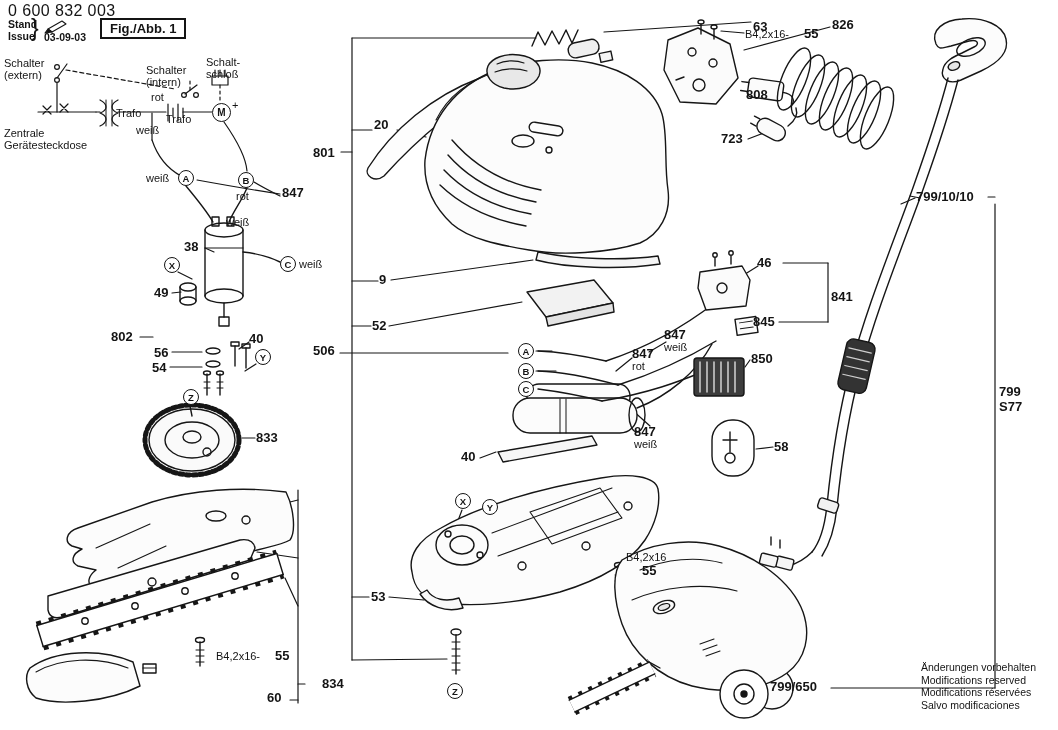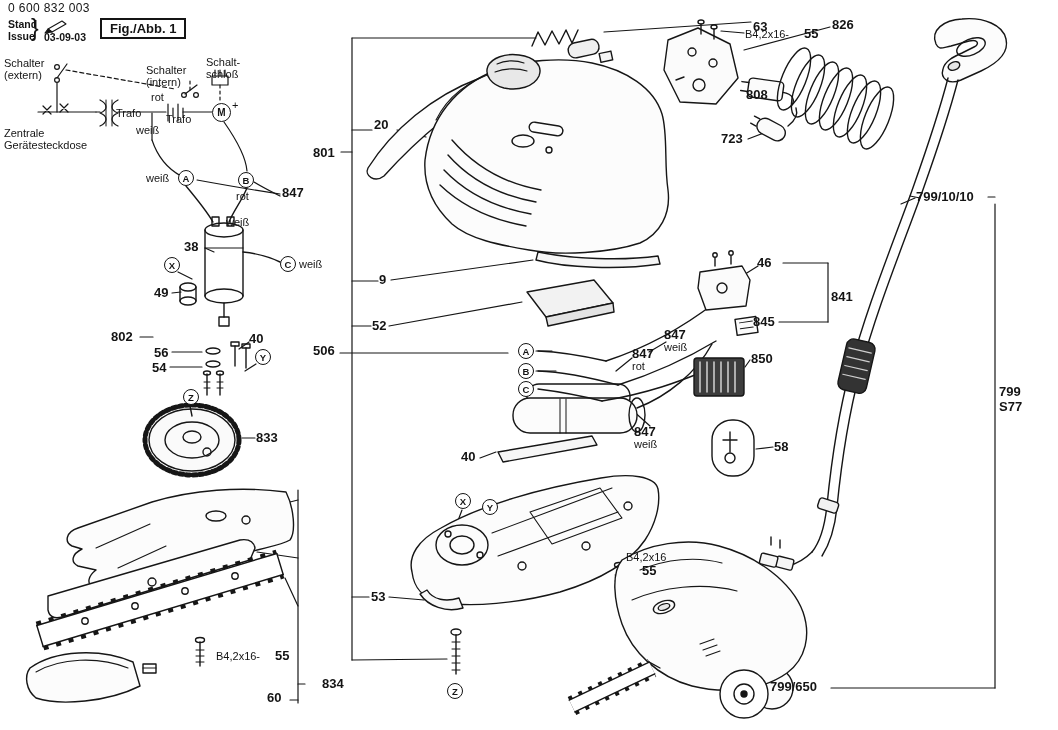--- a/index.html
+++ b/index.html
@@ -3,21 +3,21 @@
 <meta charset="utf-8">
 <style>
   *{margin:0;padding:0;box-sizing:border-box}
   html,body{width:1058px;height:730px}
   body{background:#fff;font-family:"Liberation Sans",sans-serif;color:#141414;position:relative;overflow:hidden}
   .page{position:absolute;left:0;top:0;width:1058px;height:730px}
   svg.art{position:absolute;left:0;top:0}
   .lbl{position:absolute;white-space:pre-line;line-height:1.12}
   .s10b{font-size:10.5px;font-weight:700}
   .s11{font-size:11px}
-  .s12{font-size:12px;letter-spacing:.4px}
+  .s12{font-size:16px;letter-spacing:.4px}
   .num{font-size:13px;font-weight:700}
   .brace{position:absolute;font-size:23px;font-weight:400;line-height:23px}
   .figbox{position:absolute;border:2px solid #141414;padding:1px 8px;font-weight:700;font-size:13px;background:#fff}
   .marker{position:absolute;width:16px;height:16px;border:1.6px solid #141414;border-radius:50%;
           display:flex;align-items:center;justify-content:center;font-size:9.5px;font-weight:700;background:#fff}
   .marker-m{width:19px;height:19px;font-size:10px}
   .screwrow{position:absolute;display:flex;align-items:baseline;gap:15px;white-space:nowrap}
   .stack{display:flex;flex-direction:column;line-height:1.05}
   .footer{position:absolute;font-size:10.5px;line-height:12.5px}
   .footer span{display:block}
@@ -432,14 +432,20 @@
 <div class="lbl num" style="left:774px;top:440px">58</div>
 <div class="lbl num" style="left:999px;top:385px">799
 S77</div>
 <div class="lbl s11" style="left:626px;top:551px">B4,2x16</div>
 <div class="lbl num" style="left:642px;top:564px">55</div>
 <div class="marker" style="left:455px;top:493px">X</div>
 <div class="marker" style="left:482px;top:499px">Y</div>
 <div class="marker" style="left:447px;top:683px">Z</div>
 <div class="lbl num" style="left:770px;top:680px">799/650</div>
 
+<div class="footer" style="left:921px;top:661px">
+  <span>Änderungen vorbehalten</span>
+  <span>Modifications reserved</span>
+  <span>Modifications réservées</span>
+  <span>Salvo modificaciones</span>
+</div>
 
 </div>
 
 </body></html>

